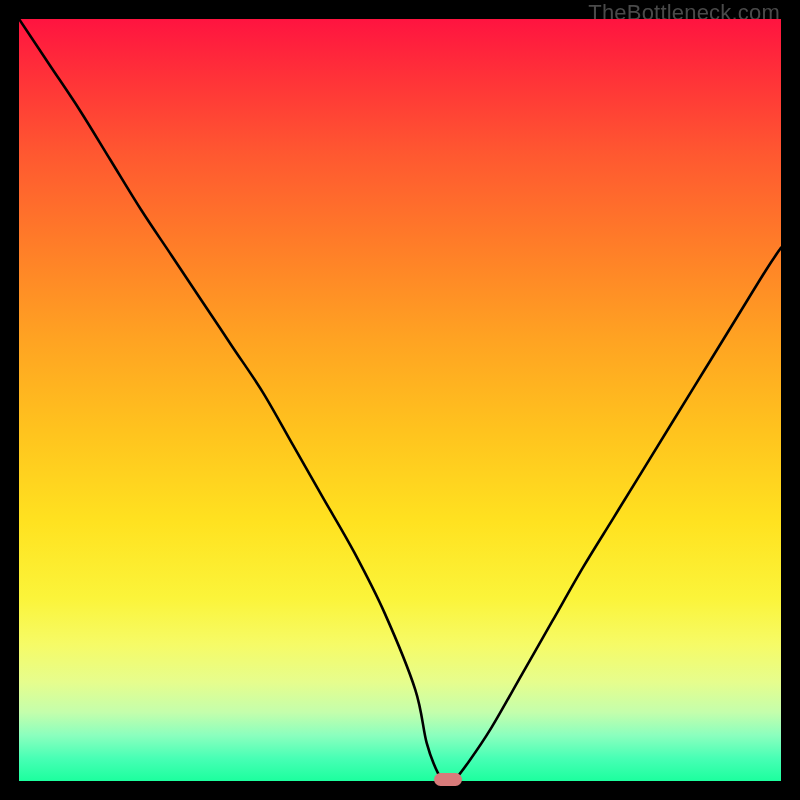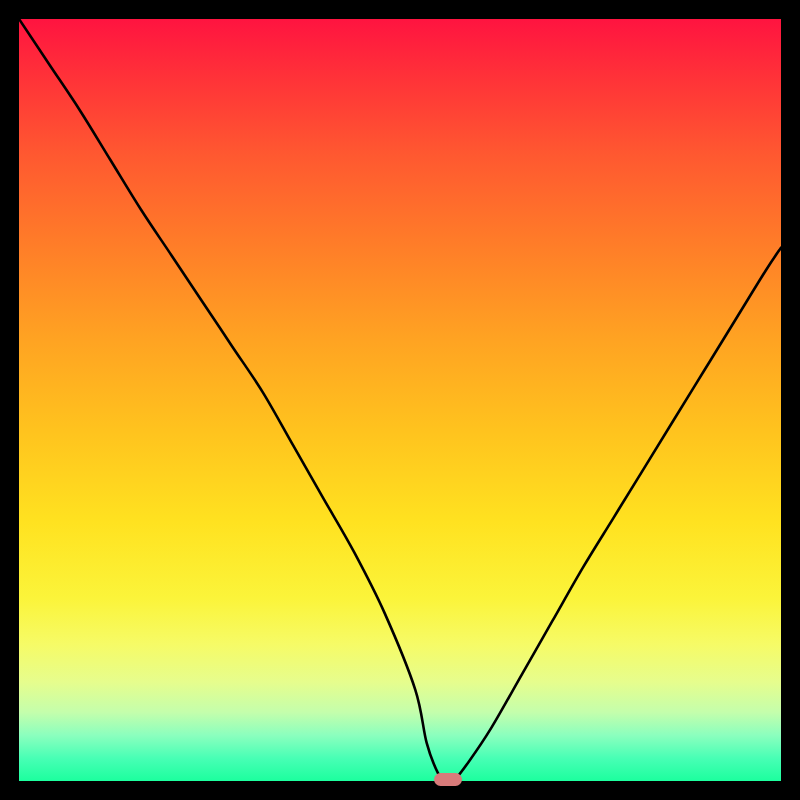--- a/index.html
+++ b/index.html
@@ -61,19 +61,20 @@
     width: 28px;
     height: 13px;
     background: #d87b7a;
     border-radius: 7px;
   }
 </style>
 </head>
 <body>
 
 <div class="frame">
+  <div class="watermark">TheBottleneck.com</div>
   <div class="plot">
     <svg class="curve" viewBox="0 0 762 762" preserveAspectRatio="none">
       <path d="M 0 0 C 5.08 7.6200000000000045, 20.32 30.48000000000004, 30.48 45.72000000000003 C 40.64 60.960000000000015, 50.800000000000004 75.56499999999994, 60.96 91.43999999999994 C 71.12 107.31499999999994, 81.28 124.46000000000002, 91.44 140.97000000000003 C 101.6 157.48000000000005, 111.76 174.625, 121.92 190.5 C 132.08 206.375, 142.24 220.98000000000002, 152.4 236.22000000000003 C 162.56 251.46000000000004, 172.72 266.7, 182.88 281.94 C 193.04 297.18, 203.20000000000002 312.42, 213.36 327.66 C 223.52 342.90000000000003, 233.68 356.87, 243.84 373.38 C 254 389.89, 264.15999999999997 408.93999999999994, 274.32 426.71999999999997 C 284.48 444.5, 294.64 462.28, 304.8 480.06 C 314.96000000000004 497.84000000000003, 325.12 514.35, 335.28000000000003 533.4 C 345.44000000000005 552.4499999999999, 355.6 571.5, 365.76 594.36 C 375.91999999999996 617.22, 389.255 648.9699999999999, 396.24 670.56 C 403.225 692.15, 403.86 709.93, 407.67 723.9 C 411.48 737.87, 415.925 748.03, 419.1 754.38 C 422.27500000000003 760.73, 424.18000000000006 760.73, 426.72 762 C 429.26 763.27, 430.53 765.175, 434.34 762 C 438.15 758.825, 443.22999999999996 751.84, 449.58 742.95 C 455.93 734.0600000000001, 463.55 723.265, 472.44 708.66 C 481.33 694.055, 492.76 673.0999999999999, 502.92 655.3199999999999 C 513.08 637.54, 523.24 619.76, 533.4 601.98 C 543.56 584.2, 553.72 565.785, 563.88 548.64 C 574.04 531.495, 584.2 515.62, 594.36 499.11 C 604.52 482.6, 614.68 466.09000000000003, 624.8399999999999 449.58000000000004 C 634.9999999999999 433.07000000000005, 645.1599999999999 416.56, 655.3199999999999 400.05 C 665.48 383.54, 675.6400000000001 367.03, 685.8000000000001 350.52 C 695.96 334.01, 706.12 317.5, 716.28 300.99 C 726.4399999999999 284.48, 739.14 263.525, 746.76 251.45999999999998 C 754.38 239.39499999999998, 759.46 232.41000000000003, 762 228.60000000000002" fill="none" stroke="#000" stroke-width="2.6" stroke-linejoin="round" stroke-linecap="round"></path>
     </svg>
     <div class="marker" style="left: 415.006px; top: 754px;"></div>
   </div>
 </div>
 
 </body></html>

